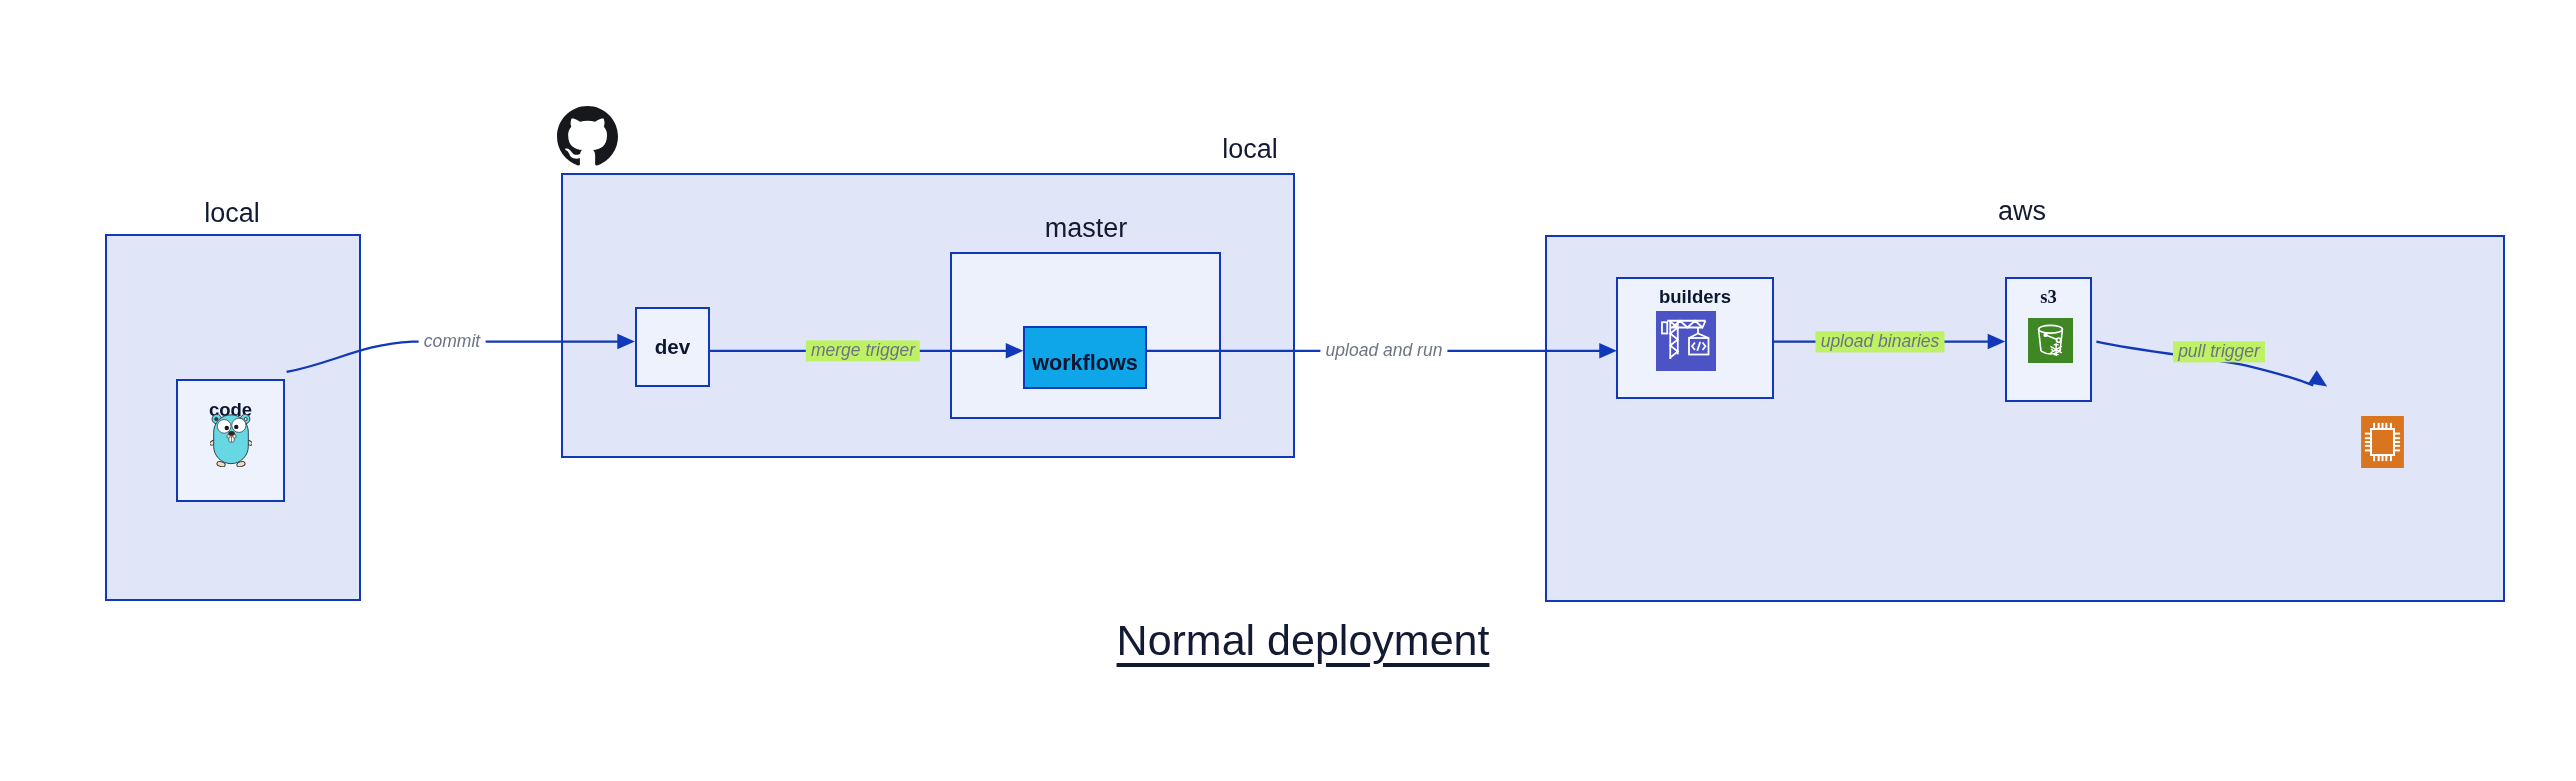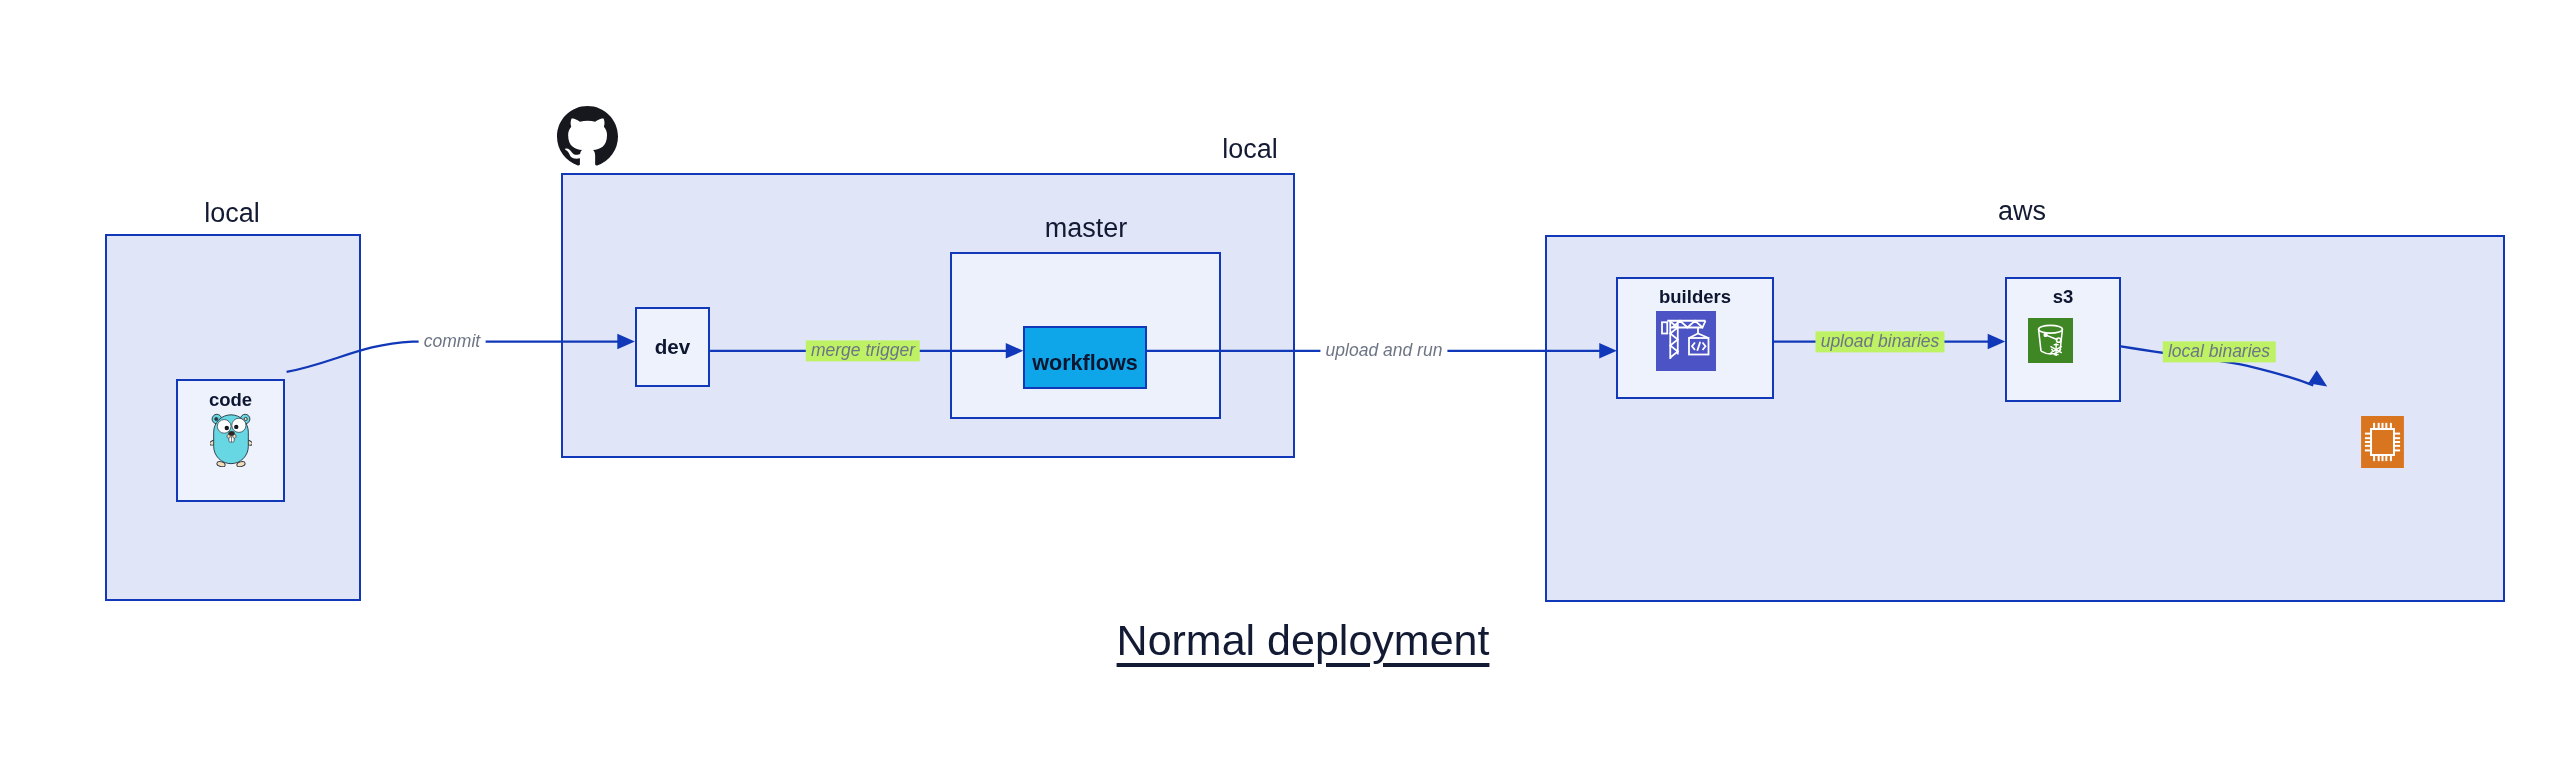--- a/index.html
+++ b/index.html
@@ -127,24 +127,24 @@
       <polygon points="3138,681 3104,666 3104,696"></polygon>
       <polygon points="3892,663 3858,648 3858,678"></polygon>
       <polygon points="0,0 -34,-15 -34,15" transform="translate(4517,750) rotate(33)"></polygon>
     </g>
   </svg>
 
   <div class="edge-label bg-white" style="left:452px; top:342px;">commit</div>
   <div class="edge-label bg-periwinkle" style="left:863px; top:351px;">merge trigger</div>
   <div class="edge-label bg-white" style="left:1384px; top:351px;">upload and run</div>
   <div class="edge-label bg-periwinkle" style="left:1880px; top:342px;">upload binaries</div>
-  <div class="edge-label bg-periwinkle" style="left:2219px; top:352px;">local binaries</div>
+  <div class="edge-label bg-periwinkle" style="left:2219px; top:352px;">pull trigger</div>
 
   <div class="node-box" style="left:176px; top:379px; width:109px; height:123px;">
-    <div class="node-label" style="margin-top:10px;">code</div>
+    <div class="node-label" style="margin-top:20px;">code</div>
   </div>
   <div class="icon-wrap" style="left:210px; top:412px;">
     <svg width="42" height="55" viewBox="0 0 80 104">
       <g stroke="#2b3a44" stroke-width="1.8">
         <circle cx="13" cy="13" r="9" fill="#67d7e3"></circle>
         <circle cx="67" cy="13" r="9" fill="#67d7e3"></circle>
         <circle cx="12" cy="13" r="3" fill="#2b3a44"></circle>
         <circle cx="68" cy="13" r="3" fill="#f6dcb8"></circle>
         <ellipse cx="6" cy="58" rx="7" ry="4" fill="#f6dcb8" transform="rotate(-25 6 58)"></ellipse>
         <ellipse cx="74" cy="58" rx="7" ry="4" fill="#f6dcb8" transform="rotate(25 74 58)"></ellipse>
@@ -188,21 +188,21 @@
         <line x1="56" y1="22" x2="56" y2="30"></line>
         <polyline points="44,36 56,30 70,36"></polyline>
         <rect x="44" y="36" width="26" height="22"></rect>
         <polyline points="52,42 48,47 52,52"></polyline>
         <line x1="55" y1="53" x2="59" y2="41"></line>
         <polyline points="62,42 66,47 62,52"></polyline>
       </g>
     </svg>
   </div>
 
-  <div class="node-box" style="left:2005px; top:277px; width:116px; height:125px;">
+  <div class="node-box" style="left:2005px; top:277px; width:87px; height:125px;font-family:Liberation Serif, serif;">
     <div class="node-label" style="margin-top:9.3px;">s3</div>
   </div>
   <div class="icon-wrap" style="left:2028px; top:318px;">
     <svg width="45" height="45" viewBox="0 0 64 64">
       <rect x="0" y="0" width="64" height="64" fill="#3f8624"></rect>
       <g stroke="#ffffff" stroke-width="2.2" fill="none">
         <ellipse cx="32" cy="16" rx="17" ry="5.5"></ellipse>
         <line x1="15" y1="16" x2="18.5" y2="47"></line>
         <line x1="49" y1="16" x2="45.5" y2="47"></line>
         <path d="M 18.5 47 Q 32 55 45.5 47"></path>

